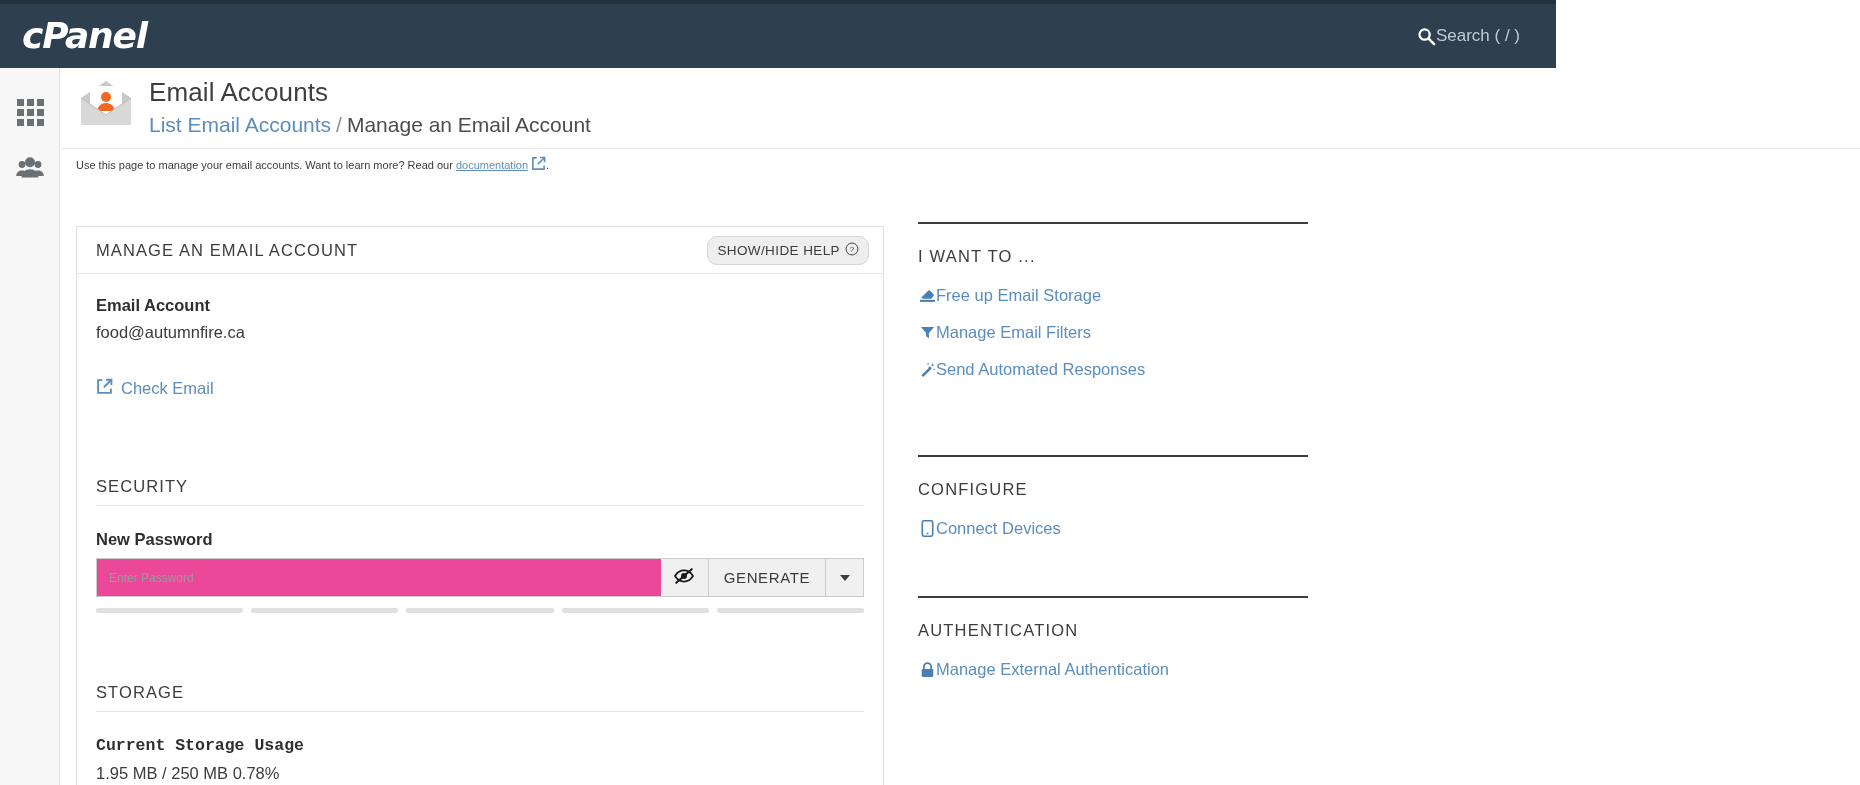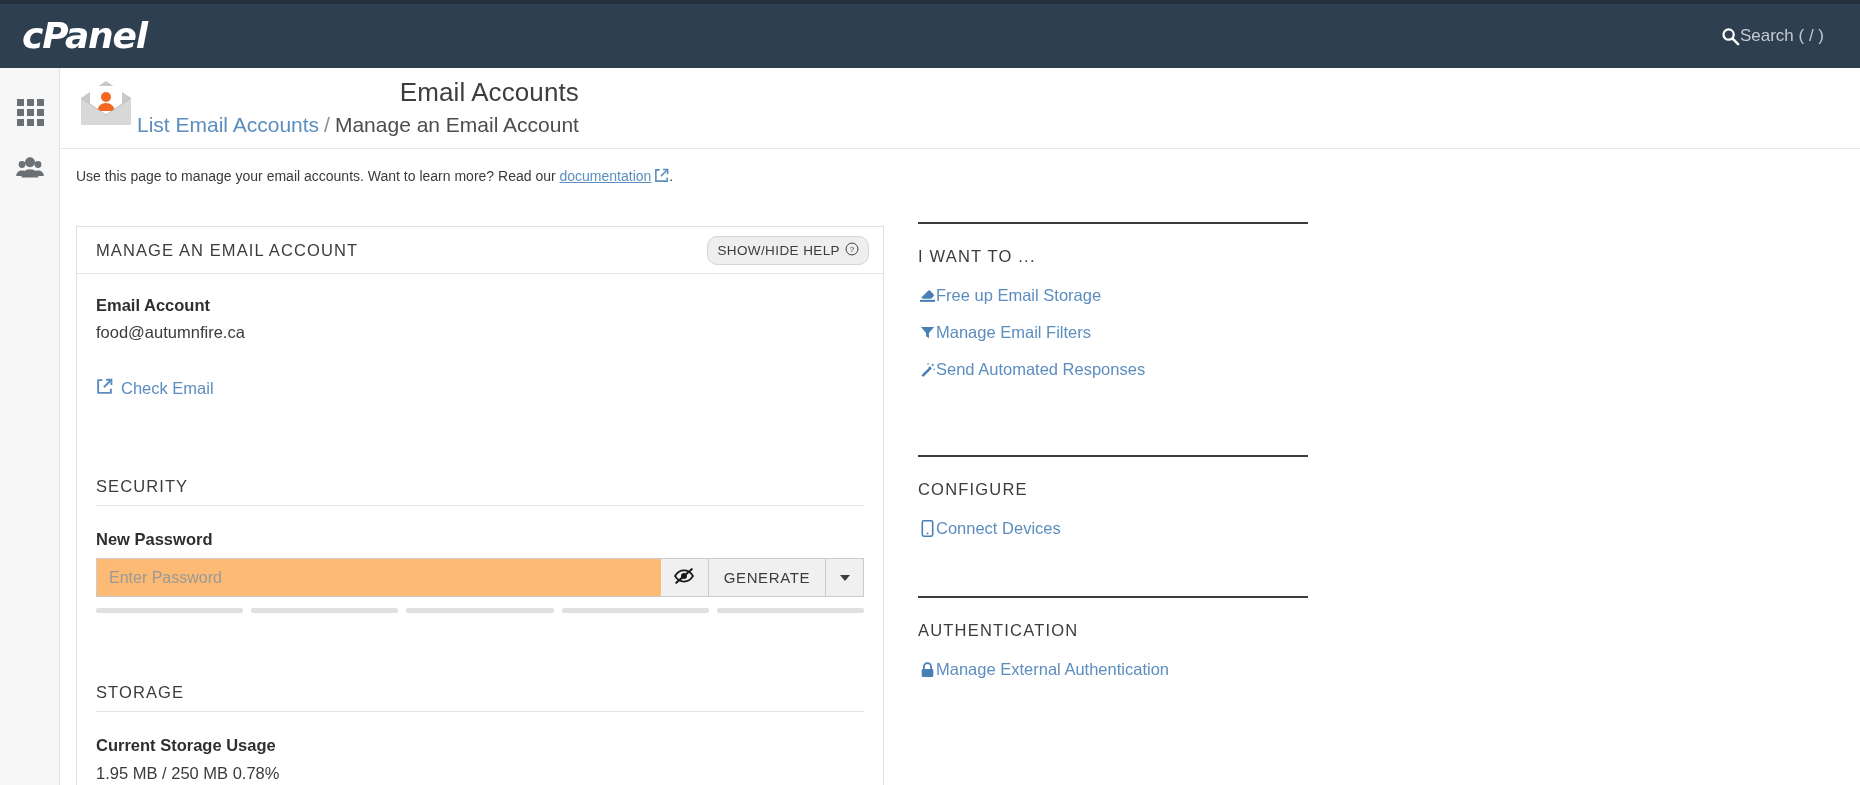--- a/index.html
+++ b/index.html
@@ -10,21 +10,21 @@
     overflow: hidden;
     background: #ffffff;
     font-family: "Liberation Sans", sans-serif;
     color: #333333;
   }
 
   
   #topbar {
     position: absolute;
     top: 0; left: 0;
-    width: 1860px;
+    width: 1556px;
     height: 68px;
     background: #2e3f50;
     border-top: 4px solid #24313e;
     display: flex;
     align-items: center;
   }
   #cpanel-logo {
     margin-left: 22px;
     font-size: 36px;
     font-weight: bold;
@@ -79,22 +79,21 @@
     position: absolute;
     top: 68px; left: 61px;
     width: 1799px;
     height: 81px;
     border-bottom: 1px solid #e7e7e7;
   }
   #header-inner {
     display: flex;
     align-items: flex-start;
     padding: 10px 0 0 16px;
-    gap: 2px;
-    text-align: right;
+    gap: 14px;
   }
   #page-title {
     font-size: 26px;
     font-weight: 400;
     color: #3e3e3e;
     line-height: 1.15;
     letter-spacing: 0.1px;
   }
   #breadcrumb {
     margin-top: 5px;
@@ -104,22 +103,22 @@
   #breadcrumb a {
     color: #5b8dbf;
     text-decoration: none;
     cursor: pointer;
   }
   #breadcrumb .sep { color: #8e8e8e; margin: 0 5px; }
 
   
   #intro {
     position: absolute;
-    top: 168px; left: 76px;
-    font-size: 14px;
+    top: 156px; left: 76px;
+    font-size: 11px;
     color: #3b3b3b;
   }
   #intro a {
     color: #5b8dbf;
     text-decoration: underline;
     cursor: pointer;
   }
   .ext-ico { display: inline-block; vertical-align: -2px; margin-left: 3px; }
 
   
@@ -194,25 +193,25 @@
     color: #2f2f2f;
     margin-bottom: 9px;
   }
 
   #pw-row { display: flex; height: 39px; }
   #pw-input {
     flex: 1;
     border: 1px solid #cccccc;
     border-right: none;
     padding: 0 12px;
-    font-size: 16px;
+    font-size: 12px;
     color: #3b3b3b;
     font-family: "Liberation Sans", sans-serif;
     outline: none;
-    background: #fdba74;
+    background: #ec4899;
   }
   #pw-input::placeholder { color: #9a9a9a; }
   .pw-btn {
     background: #f0f0f0;
     border: 1px solid #cccccc;
     border-left: none;
     display: flex;
     align-items: center;
     justify-content: center;
     cursor: pointer;
@@ -242,20 +241,21 @@
     border-radius: 2px;
     display: block;
   }
 
   #storage-section { margin-top: 70px; }
   #storage-usage-label {
     margin-top: 24px;
     font-size: 16.5px;
     font-weight: bold;
     color: #2f2f2f;
+    font-family: Liberation Mono, monospace;
   }
   #storage-usage-value {
     margin-top: 9px;
     font-size: 16.5px;
     color: #3b3b3b;
   }
   #progress-track {
     margin-top: 6px;
     height: 13px;
     background: #f2f2f2;

